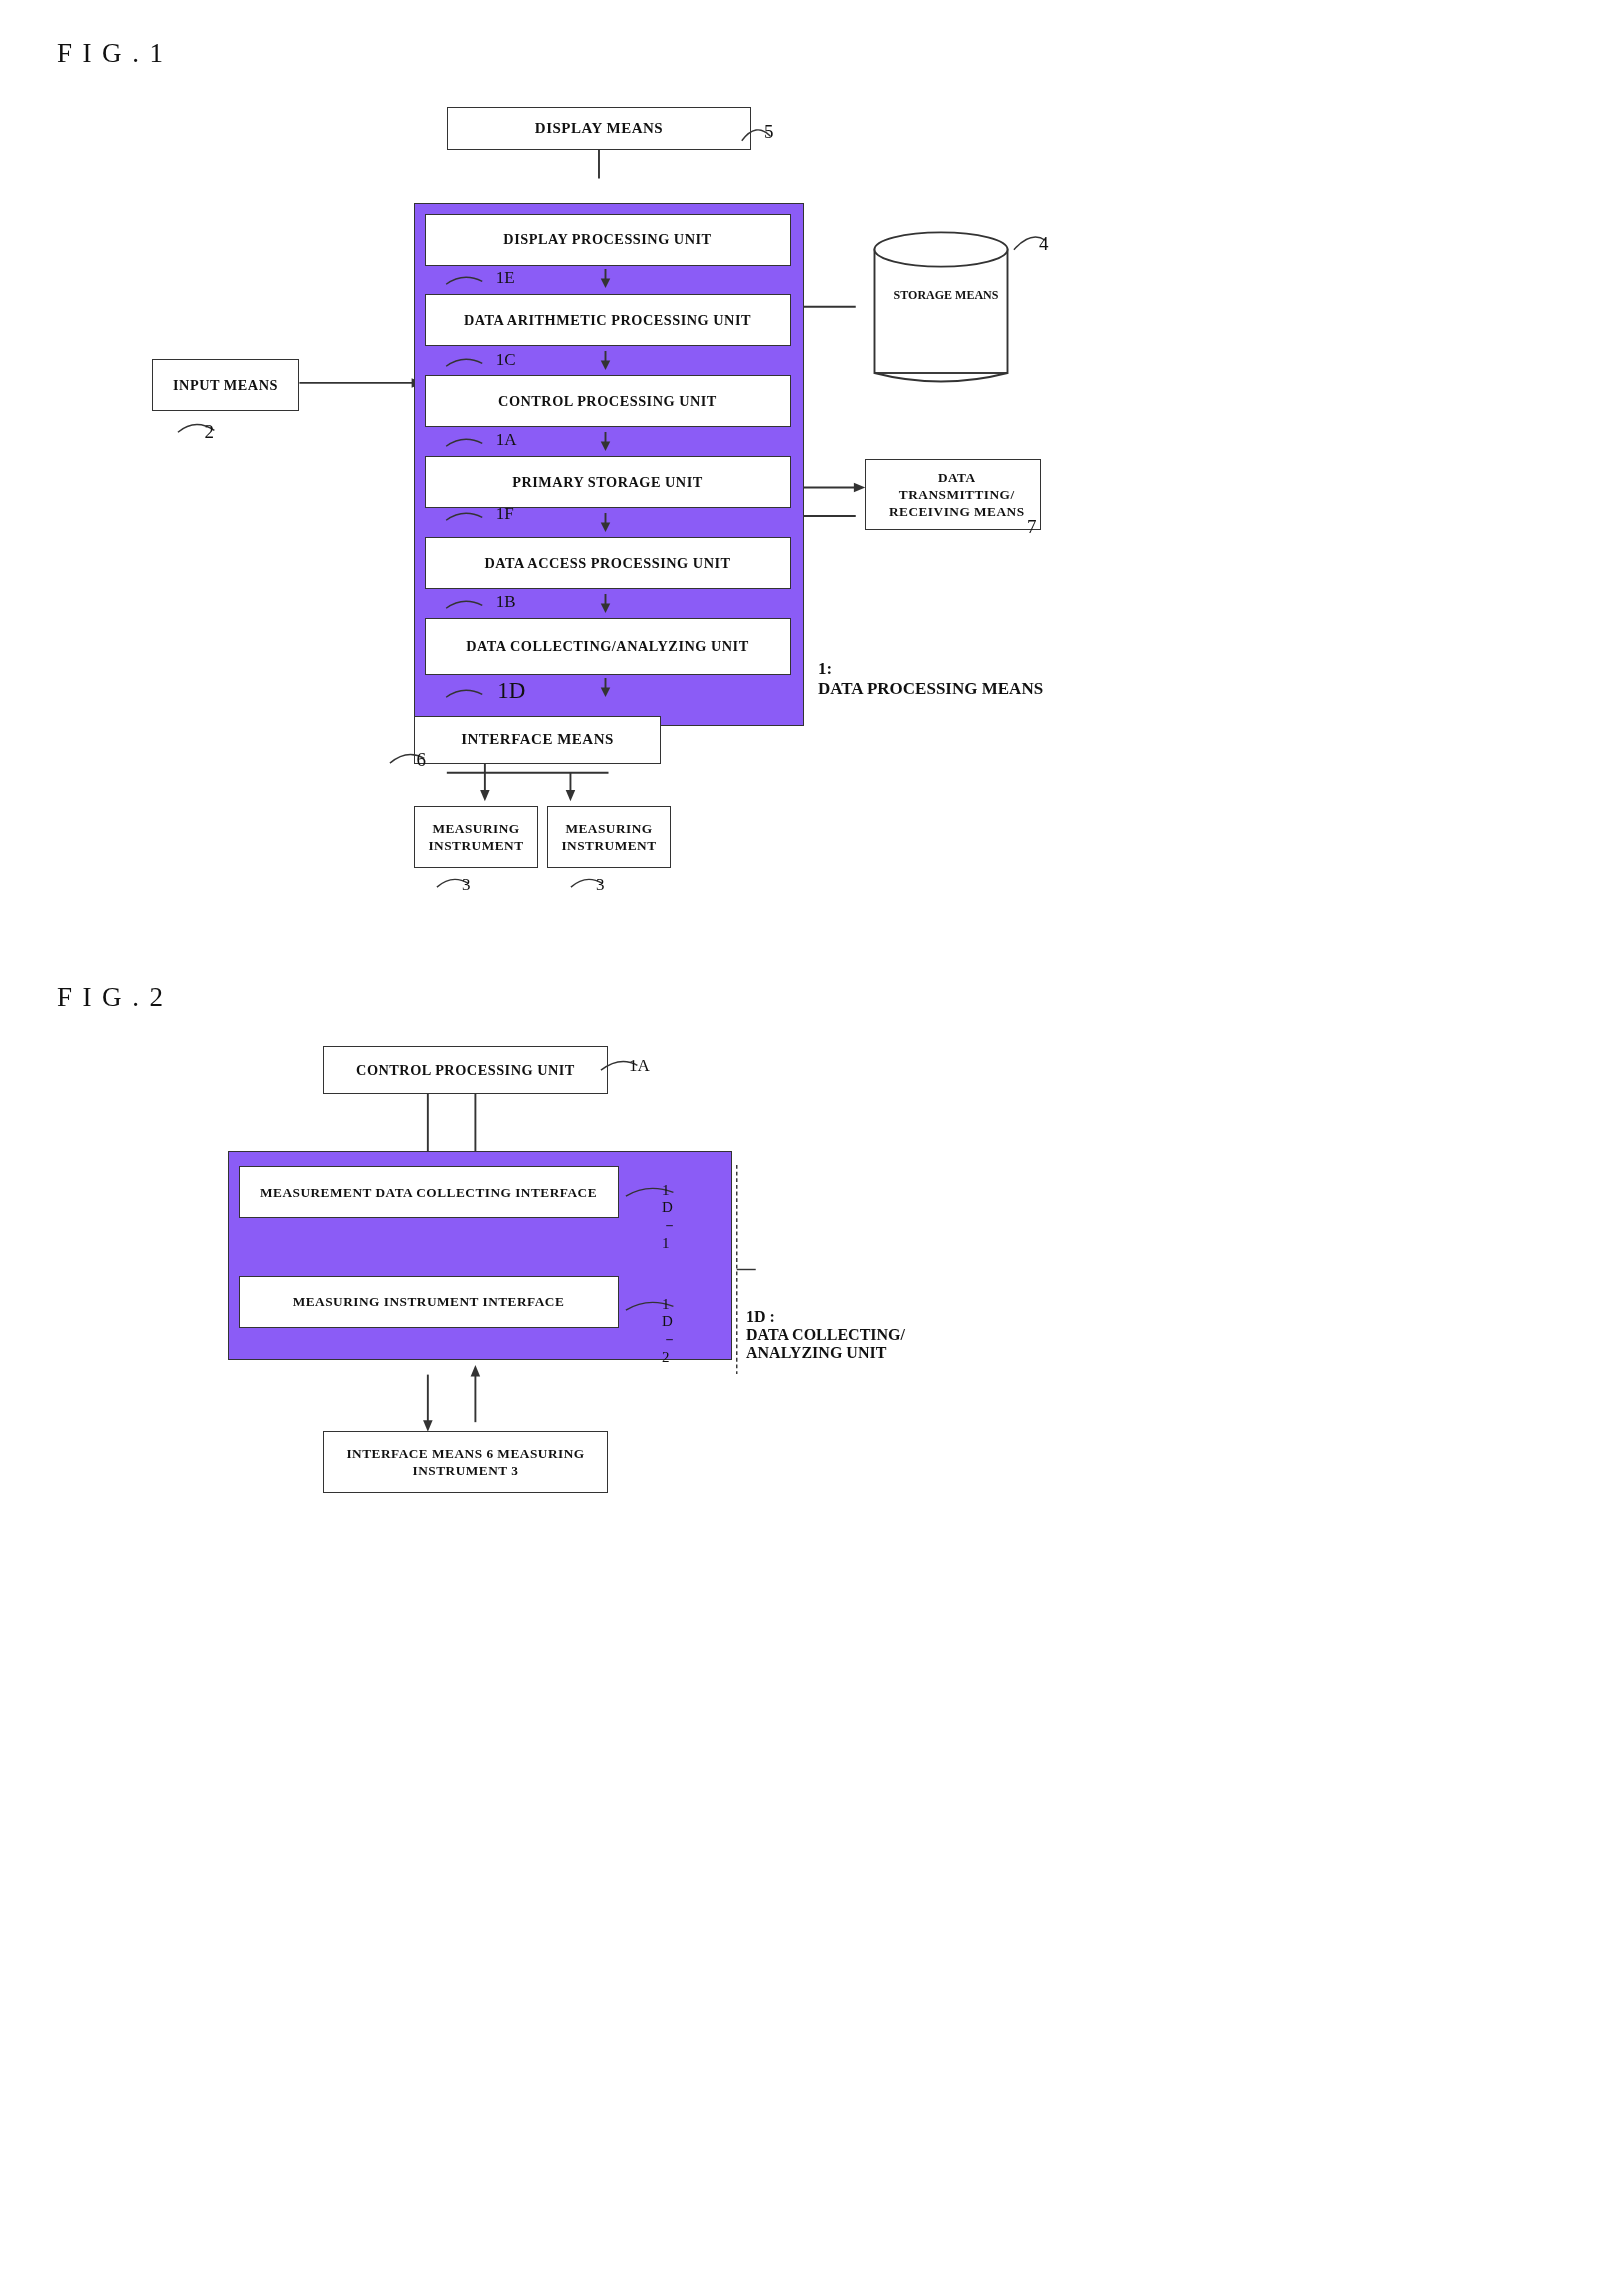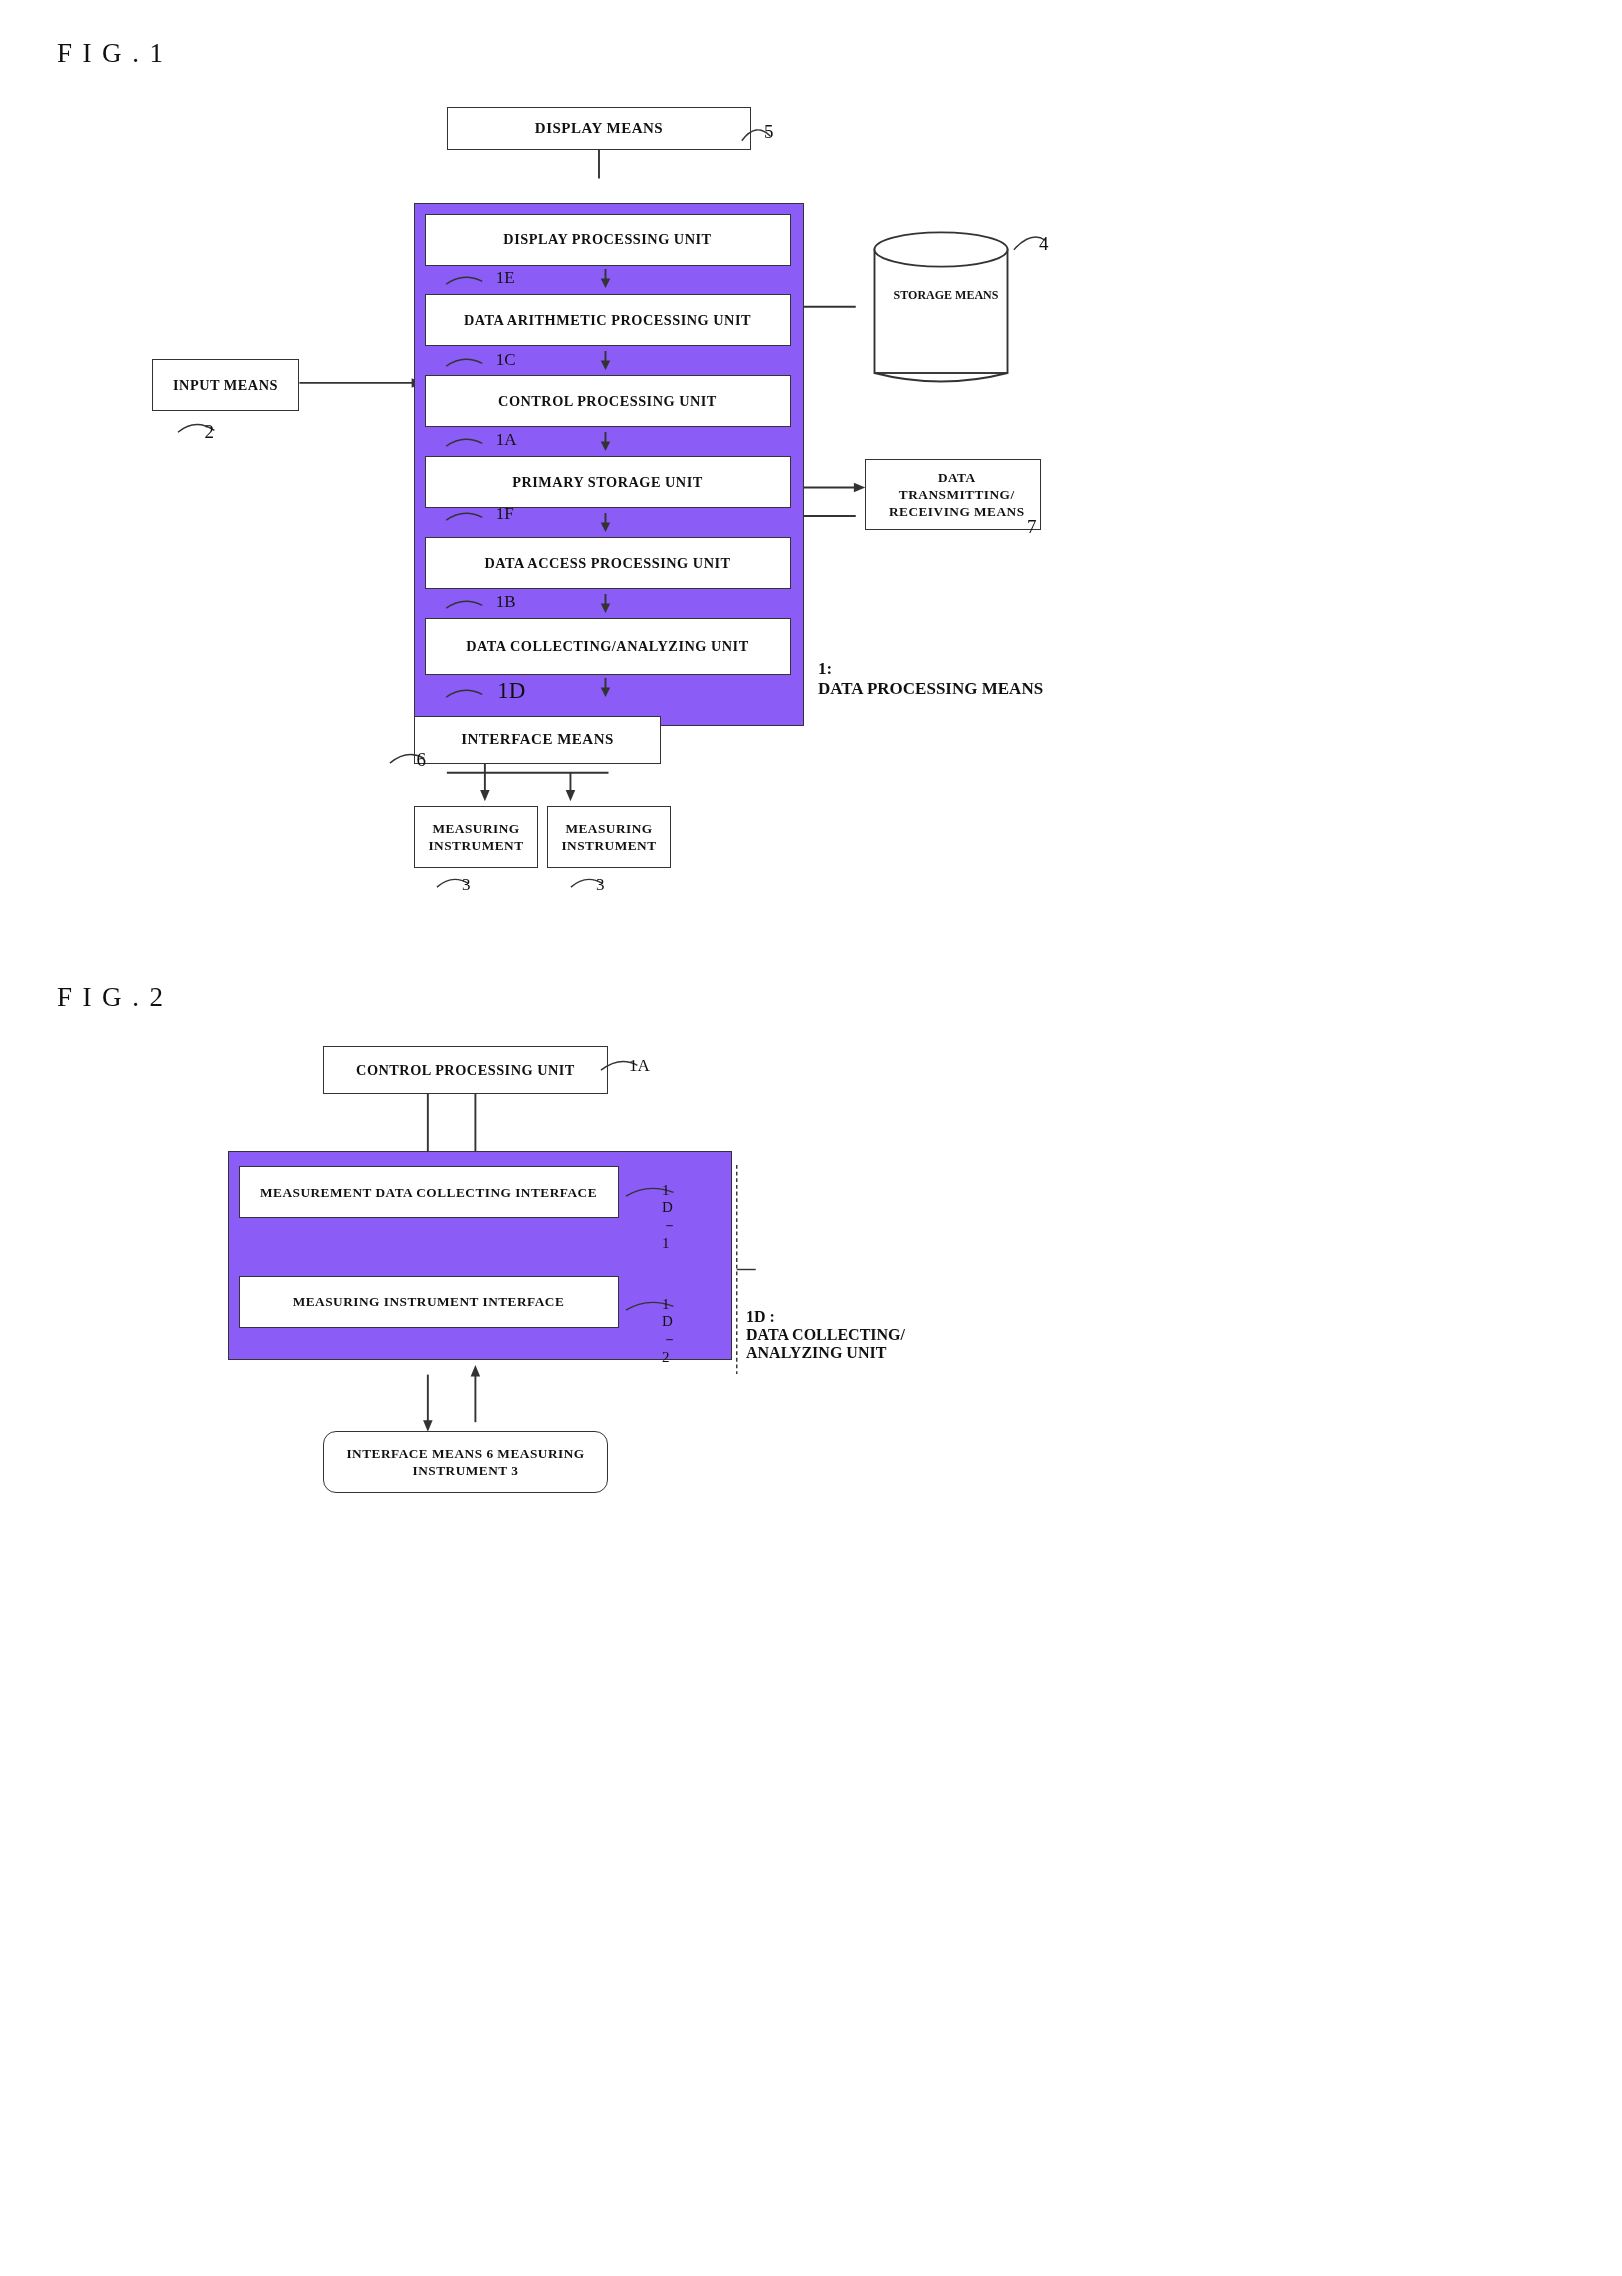--- a/index.html
+++ b/index.html
@@ -371,20 +371,20 @@
       <span>1D :</span><br>
       <span style="white-space:pre-line;">DATA COLLECTING/
 ANALYZING UNIT</span>
     </div>
 
     <svg style="position:absolute; left:599px; top:133px;" width="28.5" height="209" viewBox="0 0 30 220">
       <line x1="5" y1="0" x2="5" y2="220" stroke="#333" stroke-width="1.5" stroke-dasharray="4,3"></line>
       <line x1="5" y1="110" x2="25" y2="110" stroke="#333" stroke-width="1.5"></line>
     </svg>
 
-    <div class="box" style="position:absolute; left:190px; top:399px; width:285px; height:62px; font-size:13.3px;border-radius:13px;">
+    <div class="box" style="position:absolute; left:190px; top:399px; width:285px; height:62px; font-size:13.3px;">
       <span>INTERFACE MEANS 6
 MEASURING INSTRUMENT 3</span>
     </div>
 
   </div>
 </div>
 
 
 </body></html>

